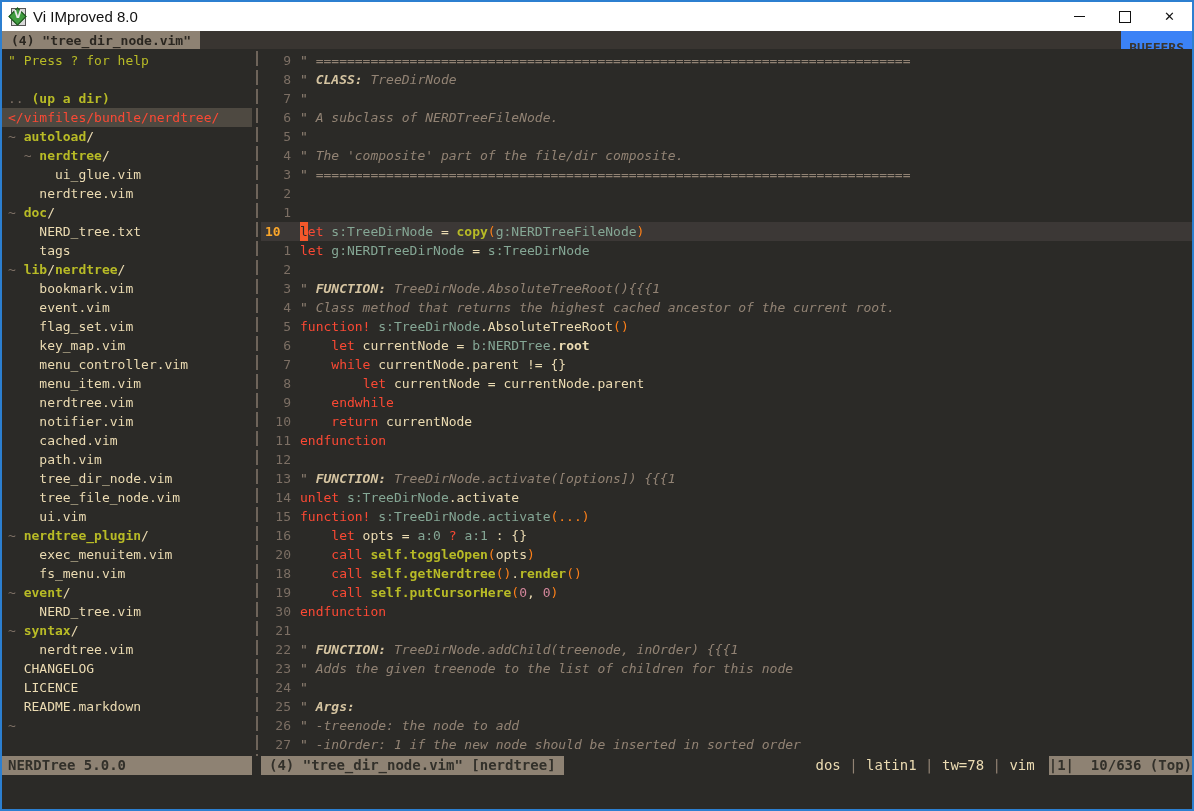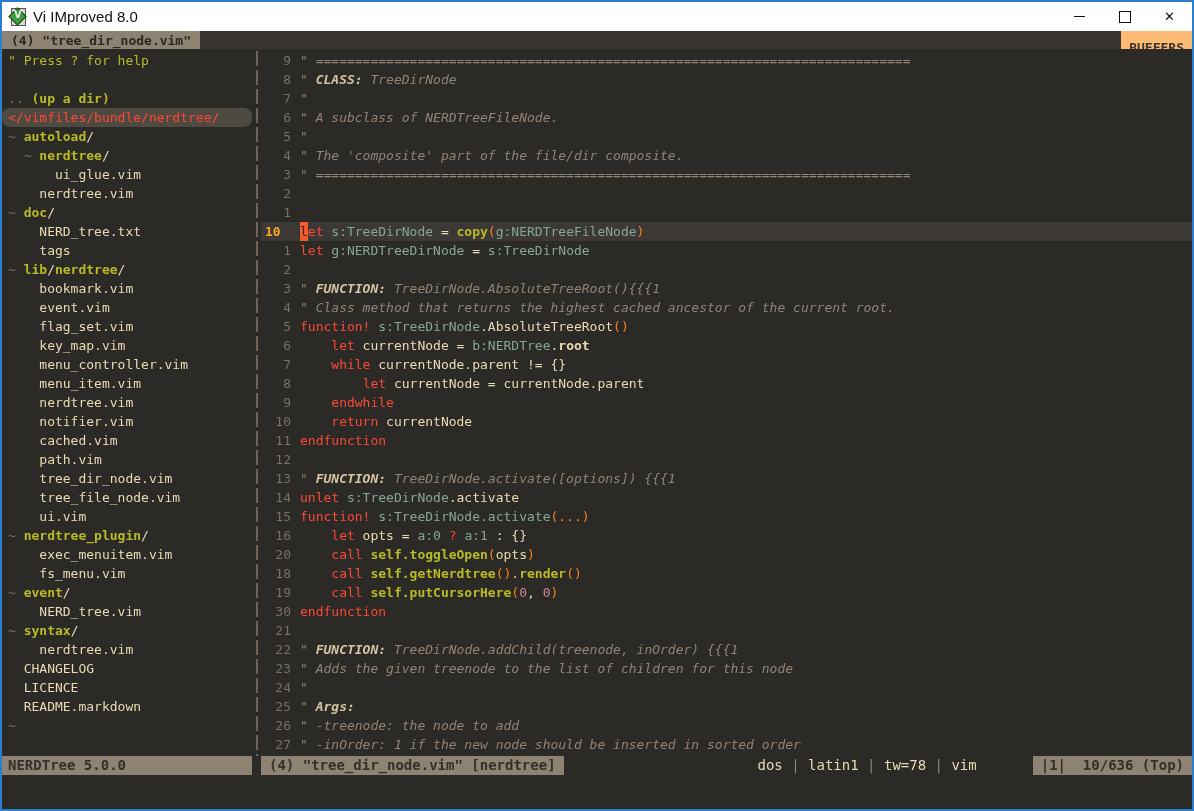--- a/index.html
+++ b/index.html
@@ -17,26 +17,26 @@
   .title-text{font-family:"Liberation Sans","DejaVu Sans",sans-serif;font-size:15px;color:#111;}
   .win-controls{margin-left:auto;display:flex;height:100%;}
   .win-btn{width:45px;height:100%;display:flex;align-items:center;justify-content:center;color:#111;}
   .ic-min{width:11px;height:1px;background:#111;display:block;}
   .ic-max{width:10px;height:10px;border:1px solid #111;display:block;}
   .ic-close{font-size:13px;line-height:1;font-family:"DejaVu Sans",sans-serif;}
   
   .tabline{height:18px;background:#393531;display:flex;align-items:stretch;flex:none;font-size:13px;}
   .tab{background:#8e8273;color:#2a2620;font-weight:bold;padding:0 9px;display:flex;align-items:center;white-space:pre;}
   .tab-fill{flex:1;}
-  .buffers{background:#fdba74;color:#3a352d;font-weight:bold;padding:16px 8px;display:flex;align-items:center;}
+  .buffers{background:#3b82f6;color:#3a352d;font-weight:bold;padding:16px 8px;display:flex;align-items:center;}
   
   .main{flex:1;display:flex;overflow:hidden;background:#2b2a27;}
   .nerdtree{width:250px;flex:none;overflow:hidden;padding-top:2px;}
   .t-row{height:19px;line-height:19px;font-size:13px;white-space:pre;padding-left:6px;}
-  .t-row.root{background:#4e4941;border-radius:8px;}
+  .t-row.root{background:#4e4941;}
   .vsep{width:9px;flex:none;position:relative;}
   .vsep::before{content:"";position:absolute;left:4px;top:2px;bottom:0;width:2px;
       background:repeating-linear-gradient(to bottom,#6e645a 0 15px,transparent 15px 19px);}
   .code{flex:1;overflow:hidden;padding-top:2px;}
   .c-row{height:19px;line-height:19px;font-size:13px;white-space:pre;display:flex;}
   .c-row.cursorline{background:#3c3836;}
   .num{width:26px;flex:none;text-align:right;color:#7c6f64;margin:0 9px 0 4px;}
   .c-row.cursorline .num{color:#f9a62b;font-weight:bold;text-align:left;}
   
   .sf{color:#ebdbb2}
@@ -52,21 +52,21 @@
   .sd{color:#7c6f64}
   .sk{background:#f4582b;color:#2b2a27}
   
   .statusbar{height:19px;flex:none;display:flex;font-size:14px;line-height:19px;white-space:pre;}
   .st-left{width:250px;flex:none;background:#8e8273;color:#32302a;font-weight:bold;padding-left:6px;box-sizing:border-box;}
   .st-gap{width:9px;flex:none;background:#2b2a27;}
   .st-buf{background:#8e8273;color:#32302a;font-weight:bold;padding:0 8px;}
   .st-space{flex:1;background:#2b2a27;}
   .st-flags{background:#2b2a27;color:#ebdbb2;padding-right:14px;}
   .st-flags .bar{color:#928374;}
-  .st-right{background:#8e8273;color:#32302a;font-weight:bold;padding:0 8px;margin-left:42px;}
+  .st-right{background:#8e8273;color:#32302a;font-weight:bold;padding:0 0;}
   
   .cmdline{height:34px;flex:none;background:#2b2a27;}
 </style>
 </head>
 <body>
 
 <div class="frame">
 
   <div class="titlebar">
     <span class="vim-icon">

